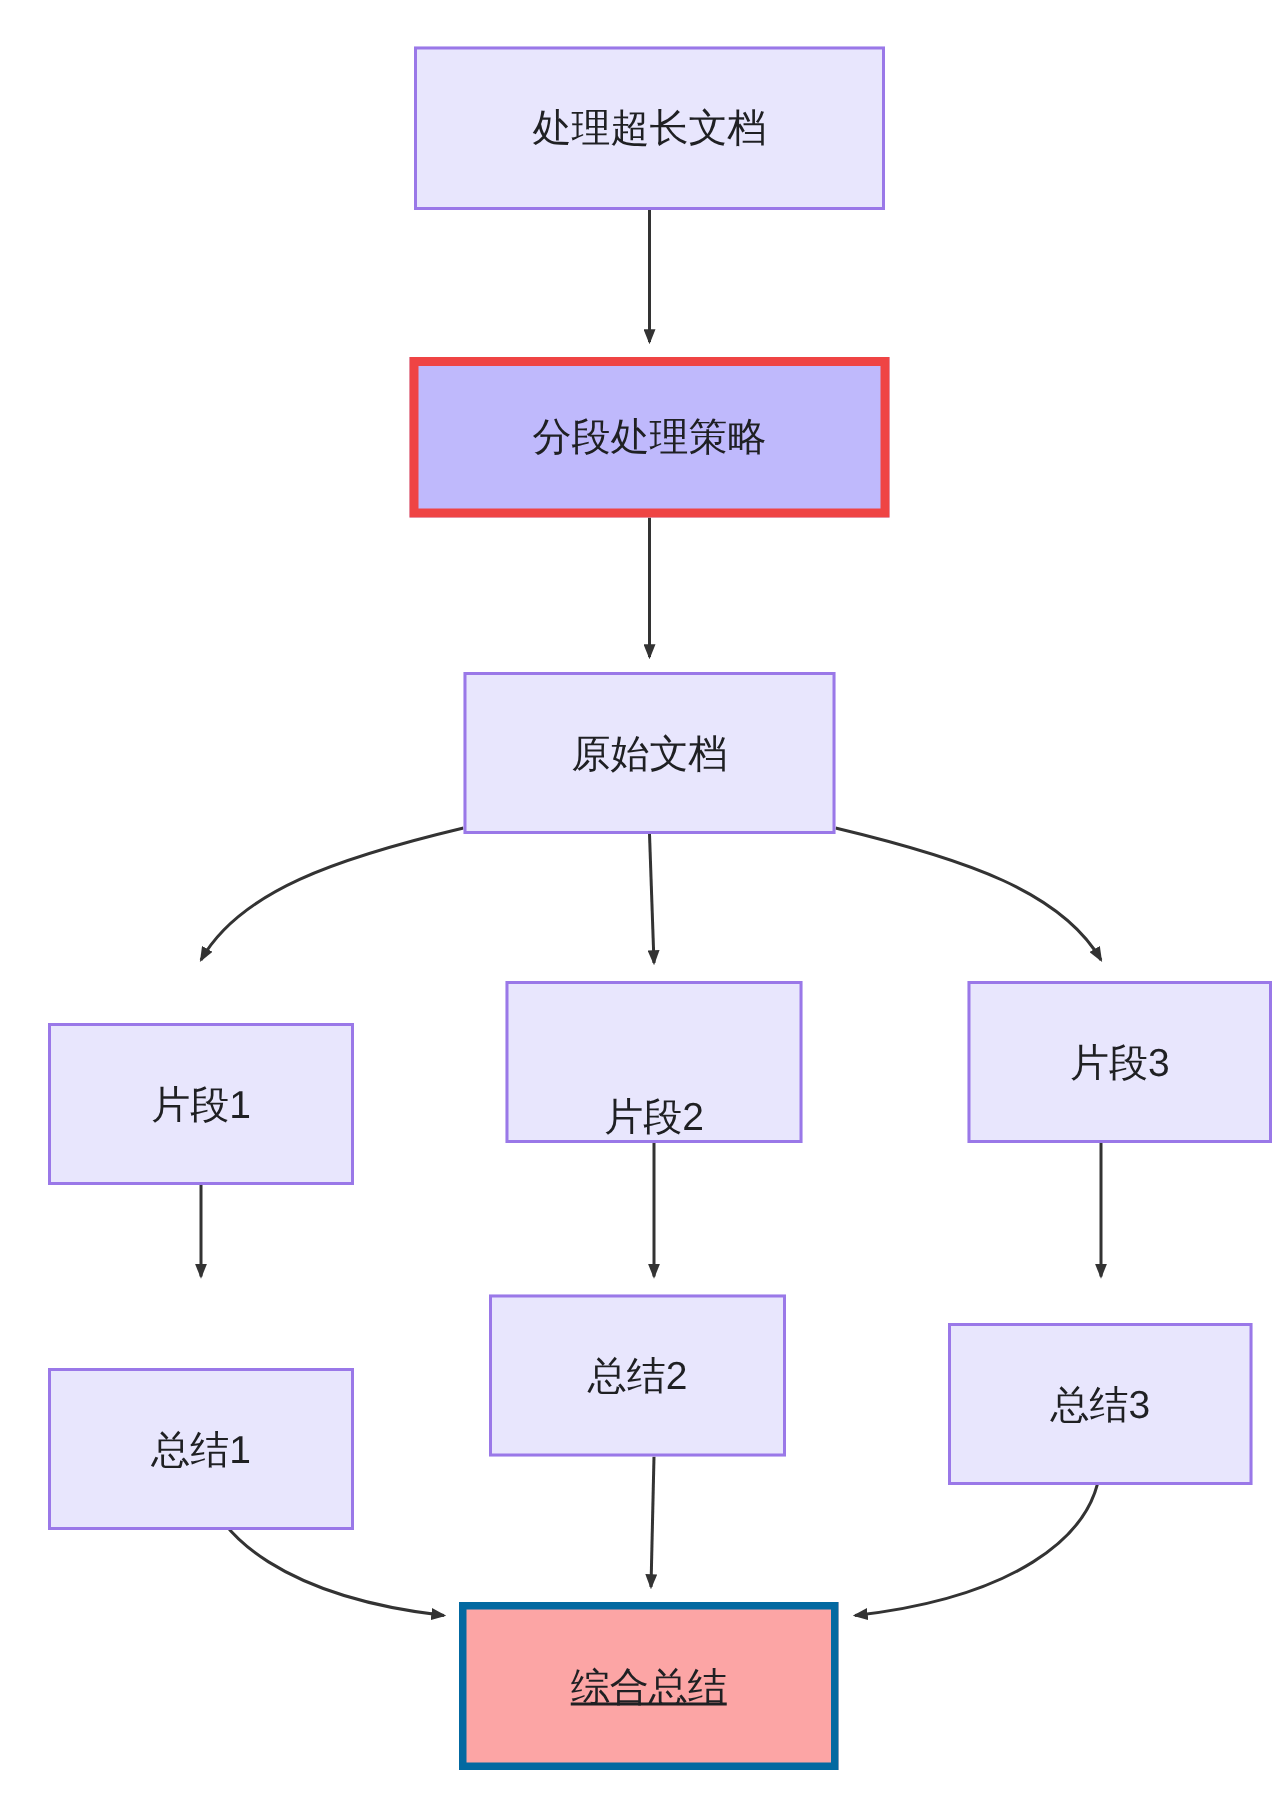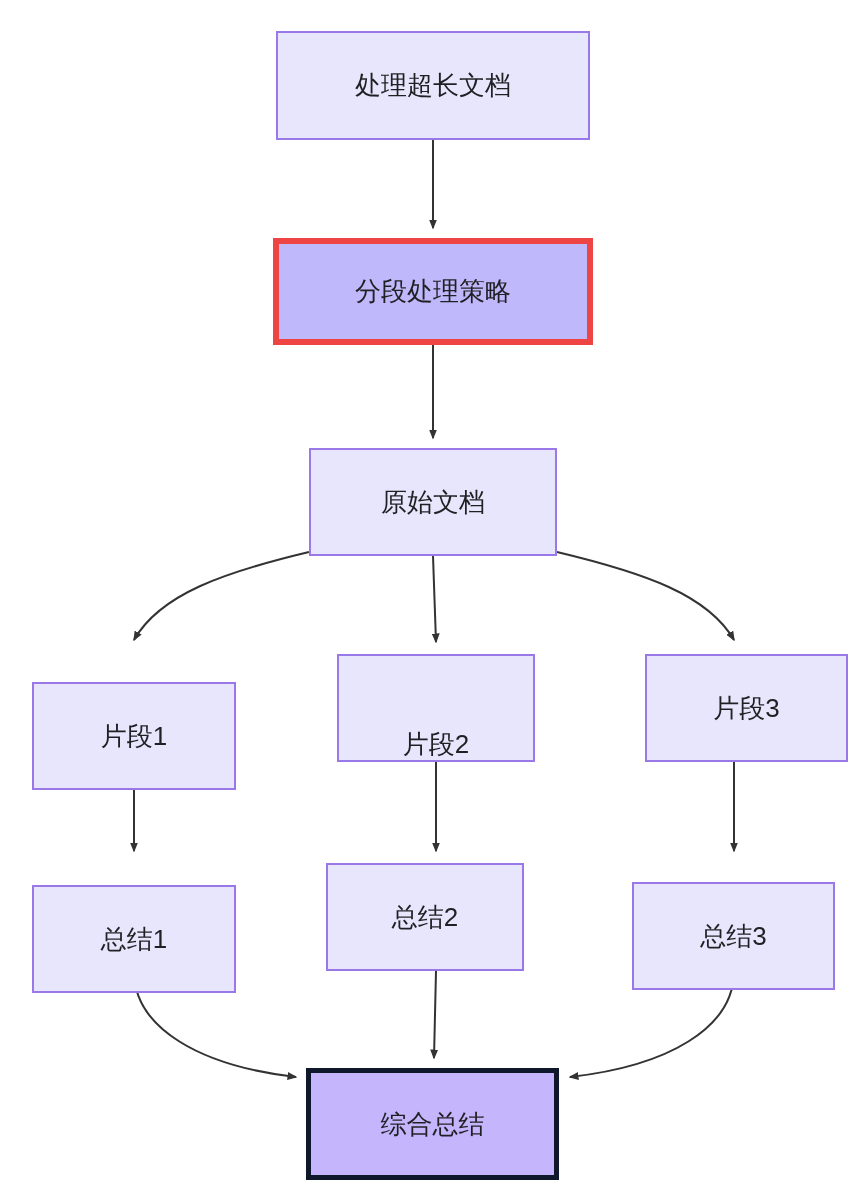--- a/index.html
+++ b/index.html
@@ -49,23 +49,24 @@
     font-size: 26px;
   }
   
   .node.strong {
     background: #bfb9fc;
     border: 6px solid #ef4444;
     font-size: 26px;
   }
   
   .node.success {
-    background: #c4b5fd;
-    border: 5px solid #0f172a;
+    background: #fca5a5;
+    border: 5px solid #0369a1;
     font-size: 26px;
+    text-decoration: underline;
   }
 </style>
 </head>
 <body>
 
 <div id="flowchart">
 
   <svg id="edge-layer" viewBox="0 0 852 1196" width="852" height="1196" xmlns="http://www.w3.org/2000/svg">
     <defs>
       <marker id="arrowhead" markerWidth="10" markerHeight="8" refX="8.5" refY="4" orient="auto" markerUnits="userSpaceOnUse">
@@ -99,21 +100,21 @@
       </div>
       <div class="node plain" style="left: 32px; top: 654px; width: 204px; height: 108px; margin-top: 28px;">
         <span class="node-label">片段1</span>
       </div>
       <div class="node plain" style="left: 337px; top: 654px; width: 198px; height: 108px; align-items: flex-end;">
         <span class="node-label">片段2</span>
       </div>
       <div class="node plain" style="left: 632px; top: 654px; width: 203px; height: 108px; margin-left: 13px;">
         <span class="node-label">片段3</span>
       </div>
-      <div class="node plain" style="left: 32px; top: 885px; width: 204px; height: 108px;">
+      <div class="node plain" style="left: 32px; top: 912px; width: 204px; height: 108px;">
         <span class="node-label">总结1</span>
       </div>
       <div class="node plain" style="left: 326px; top: 863px; width: 198px; height: 108px;">
         <span class="node-label">总结2</span>
       </div>
       <div class="node plain" style="left: 632px; top: 863px; width: 203px; height: 108px; margin-top: 19px;">
         <span class="node-label">总结3</span>
       </div>
       <div class="node success" style="left: 306px; top: 1068px; width: 253px; height: 112px;">
         <span class="node-label">综合总结</span>

